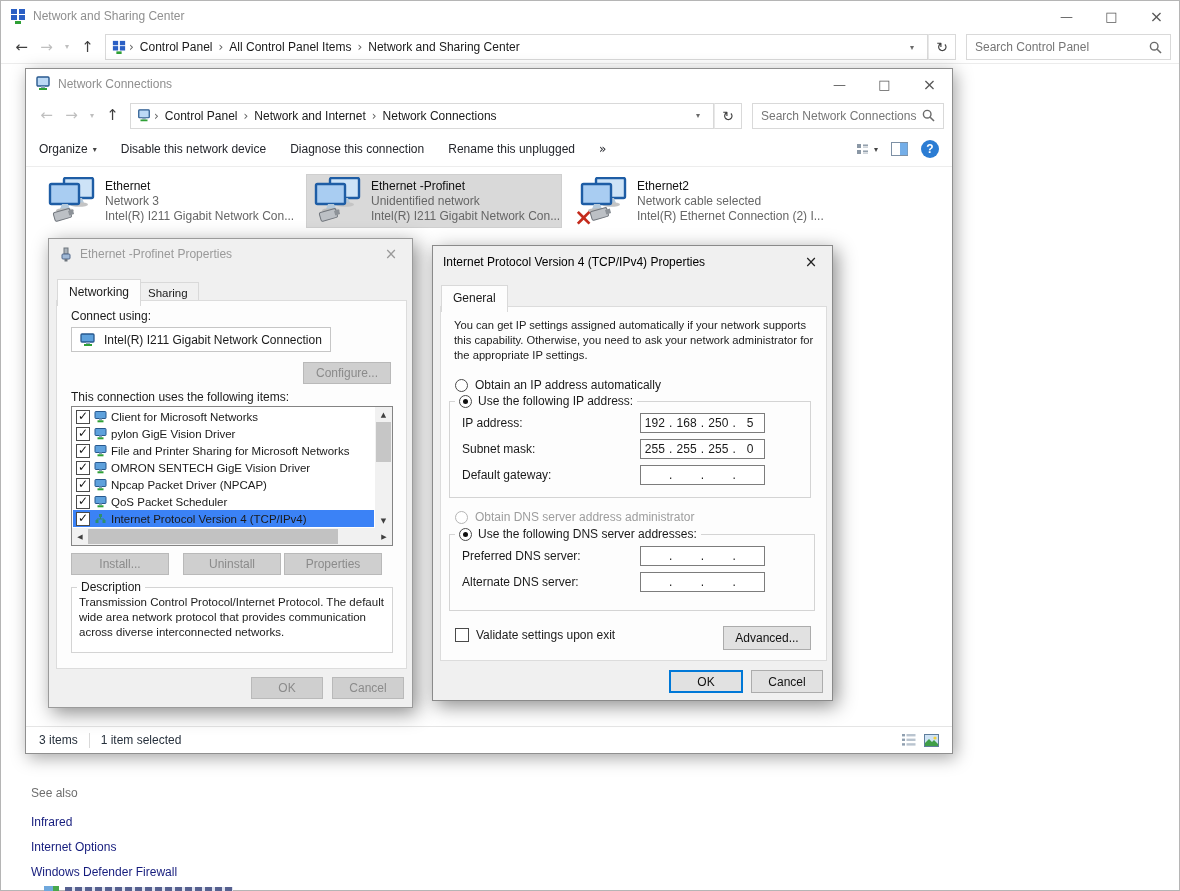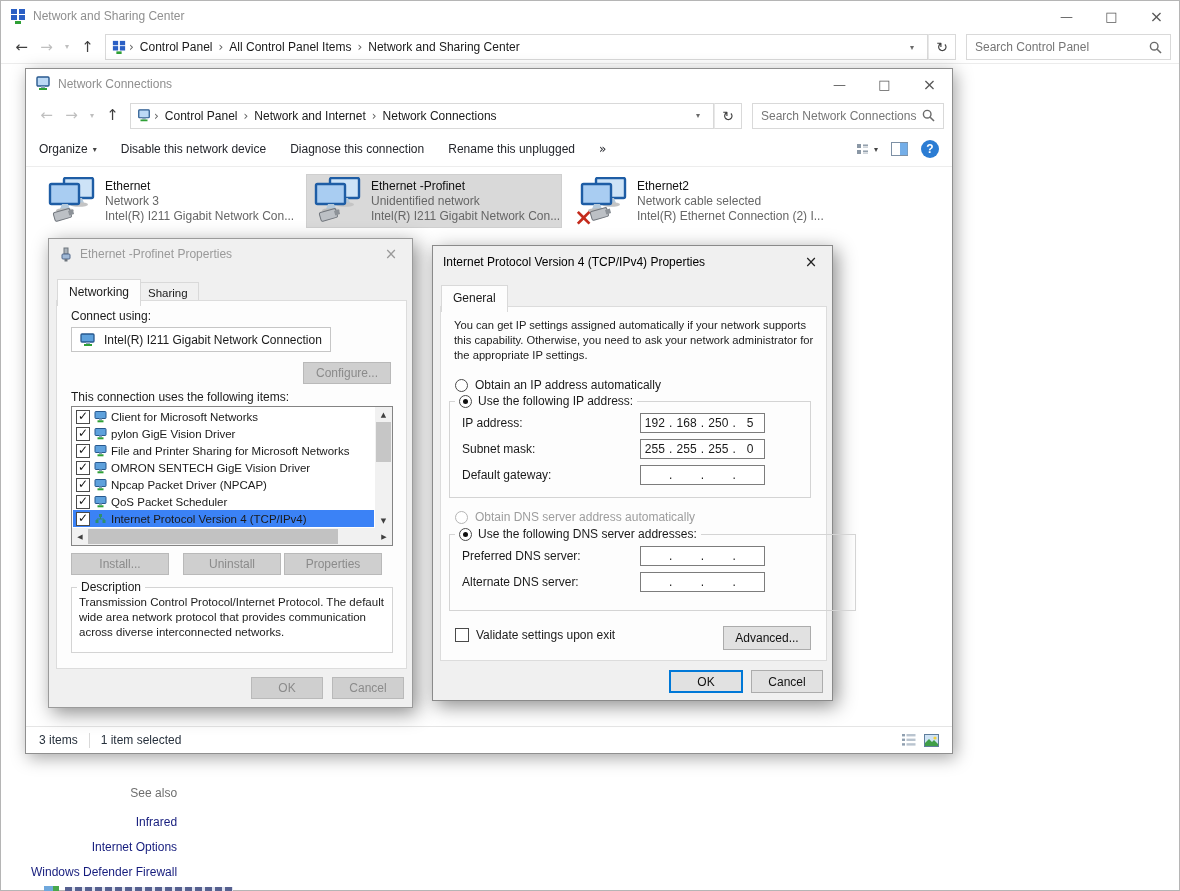--- a/index.html
+++ b/index.html
@@ -22,21 +22,21 @@
   .crumb-sep::before { content:"\203A"; color:#5f5f5f; }
   .addr-caret { margin-left:auto; color:#6a6a6a; font-size:8px; padding:0 7px; }
   .refresh-box { width:28px; height:26px; border:1px solid #d9d9d9; border-left:1px solid #e8e8e8; display:flex; align-items:center; justify-content:center; color:#3f3f3f; font-size:14px; }
   .search-box { height:26px; border:1px solid #d9d9d9; background:#fff; display:flex; align-items:center; padding:0 8px; margin-left:10px; }
   .search-box input { border:none; outline:none; flex:1; font:12px "Liberation Sans",sans-serif; color:#333; background:transparent; }
   .search-box input::placeholder { color:#767676; opacity:1; }
 
   
   #main-window { position:absolute; inset:0; border:1px solid #b5b5b5; background:#fff; }
   #main-search { width:205px; }
-  #see-also { position:absolute; left:30px; top:785px;text-align:right; }
+  #see-also { position:absolute; left:30px; top:785px; }
   #see-also .hdr { color:#6e6e6e; margin-bottom:15px; }
   #see-also .lnk { color:#151c7d; margin-bottom:11px; cursor:pointer; }
   #clip-sliver { position:absolute; left:43px; top:885px; display:flex; gap:6px; align-items:flex-end; }
   #clip-sliver .ic { width:15px; height:5px; background:linear-gradient(90deg,#6fa8dc 60%,#49a84c 60%); }
   #clip-sliver .tx { width:168px; height:4px; background:repeating-linear-gradient(90deg,#56608f 0 7px,#dfe3ef 7px 10px); }
 
   
   #nc-window { position:absolute; left:25px; top:68px; width:928px; height:686px; background:#fff; border:1px solid #8f8f8f; box-shadow:3px 4px 16px rgba(0,0,0,.35); z-index:2; display:flex; flex-direction:column; }
   #nc-toolbar { height:35px; display:flex; align-items:center; padding:0 13px; gap:24px; border-bottom:1px solid #ededed; color:#24262c; }
   .tb-item { display:flex; align-items:center; gap:5px; cursor:pointer; white-space:nowrap; }
@@ -110,21 +110,21 @@
   #ip-dialog { left:432px; top:245px; width:401px; height:456px; z-index:6; border-color:#8a8a8a; }
   #ip-dialog .dlg-title { height:32px; }
   #ip-dialog .dlg-title .title { color:#000; }
   #ip-dialog .dlg-close { color:#222; }
   #ip-tab { left:8px; top:39px; }
   #ip-page { left:7px; top:60px; width:387px; height:355px; }
   #ip-intro { left:21px; top:72px; width:360px; font-size:11.2px; line-height:15px; color:#1c1c1c; }
   .radio-row { position:absolute; display:flex; align-items:center; gap:7px; }
   #ip-r1 { left:22px; top:132px; }
   #ip-grp1 { left:16px; top:148px; width:362px; height:104px; }
-  #ip-grp2 { left:16px; top:281px; width:407px; height:84px; }
+  #ip-grp2 { left:16px; top:281px; width:366px; height:84px; }
   #ip-r2 { left:22px; top:264px; color:#9d9d9d; }
   .ip-row { display:flex; align-items:center; height:26px; padding-left:12px; }
   .ip-row .lbl { width:178px; }
   .ip-field { width:125px; height:20px; background:#fff; border:1px solid #7c7c7c; display:flex; align-items:center; }
   .ip-field .oct { flex:1; text-align:center; }
   .ip-field .odot { width:4px; text-align:center; }
   #ip-validate { left:22px; top:382px; display:flex; align-items:center; gap:7px; position:absolute; }
   #ip-advanced { left:290px; top:380px; width:88px; height:24px; }
   #ip-ok { left:236px; top:424px; width:74px; height:23px; }
   #ip-cancel { left:318px; top:424px; width:72px; height:23px; }
@@ -573,21 +573,21 @@
           <span class="odot">.</span>
           <span class="oct"></span>
           <span class="odot">.</span>
           <span class="oct"></span>
       </span>
     </div>
   </fieldset>
 
   <div class="radio-row" id="ip-r2" style="z-index:2">
     <span class="radio disabled"></span>
-    <span>Obtain DNS server address automatically</span>
+    <span>Obtain DNS server address administrator</span>
   </div>
 
   <fieldset class="grp" id="ip-grp2" style="z-index:2">
     <legend>
       <span class="radio sel"></span>
       <span>Use the following DNS server addresses:</span>
     </legend>
     <div class="ip-row" style="margin-top:2px">
       <span class="lbl">Preferred DNS server:</span>
       <span class="ip-field">

